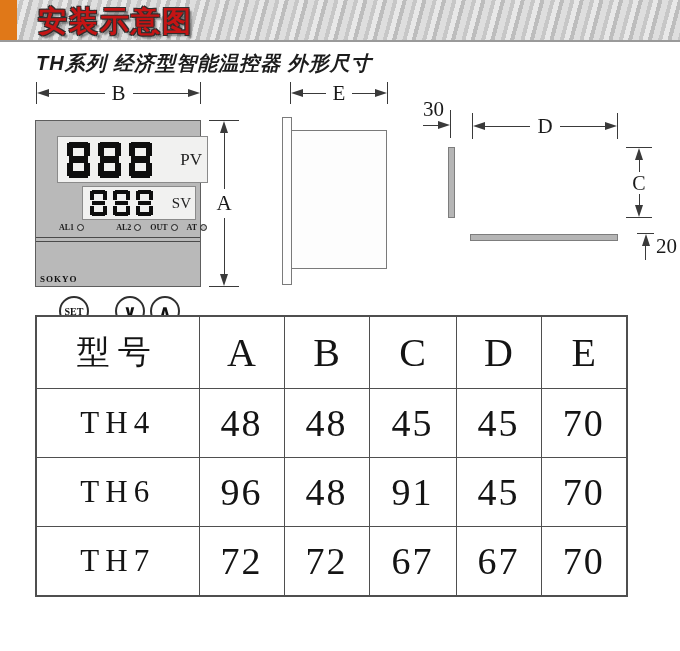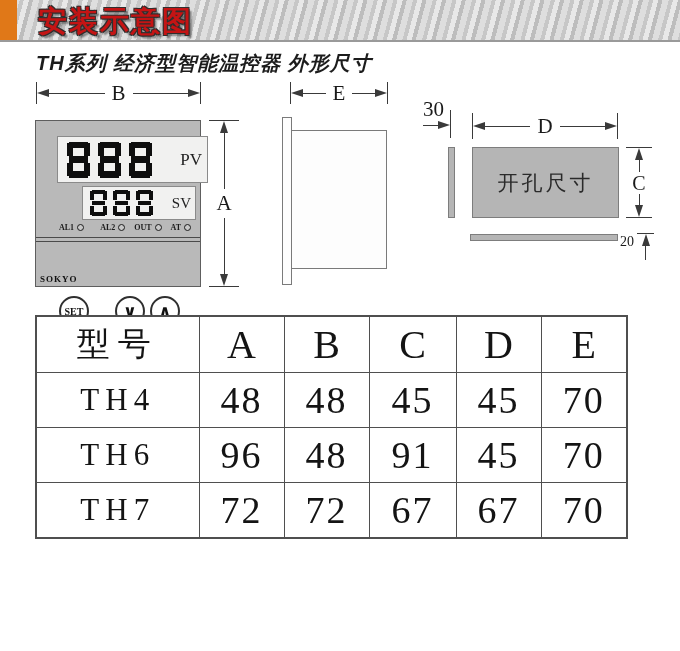--- a/index.html
+++ b/index.html
@@ -49,21 +49,21 @@
   .sv-box .seg-digit{width:17px;height:26px;}
   .seg{position:absolute;background:#0e0e0e;}
   .seg.h{left:2px;right:2px;height:17%;}
   .seg.t{top:0;} .seg.m{top:41.5%;} .seg.b{bottom:0;}
   .seg.v{width:26%;height:35%;}
   .seg.tl{left:0;top:4%;} .seg.tr{right:0;top:4%;}
   .seg.bl{left:0;bottom:4%;} .seg.br{right:0;bottom:4%;}
   .indicators{position:absolute;left:23px;top:102px;width:132px;display:flex;align-items:center;}
   .ind-item{display:flex;align-items:center;font-weight:bold;font-size:8px;color:#1c1c1c;letter-spacing:0;}
   .ind-item + .ind-item{margin-left:9px;}
-  .ind-item:nth-child(2){margin-left:16px;}
+  .ind-item:nth-child(2){margin-left:32px;}
   .ind-dot{display:inline-block;width:5px;height:5px;border:1px solid #1c1c1c;border-radius:50%;margin-left:3px;background:#c8c8c8;}
   .panel-divider{position:absolute;left:0;right:0;top:116px;height:3px;border-top:1px solid #4a4a4a;border-bottom:1px solid #4a4a4a;}
   .pbtn{position:absolute;width:30px;height:30px;border:2px solid #2f2f2f;border-radius:50%;
     box-sizing:border-box;display:flex;align-items:center;justify-content:center;color:#111;background:transparent;margin-top:48px;}
   .btn-set{left:23px;top:127px;font-size:10px;font-weight:bold;letter-spacing:0;}
   .btn-down,.btn-up{font-family:"DejaVu Sans",sans-serif;font-size:17px;font-weight:bold;line-height:1;}
   .btn-down{left:79px;top:127px;}
   .btn-up{left:114px;top:127px;}
   .brand{position:absolute;left:4px;bottom:2px;font-size:9px;font-weight:bold;letter-spacing:1px;color:#111;}
 
@@ -78,27 +78,27 @@
   .cut-bar-v{left:448px;top:147px;width:7px;height:71px;}
   .cut-rect{left:472px;top:147px;width:147px;height:71px;display:flex;align-items:center;justify-content:center;}
   .cut-rect-label{font-family:"Liberation Sans",sans-serif;font-size:21px;color:#2a2a2a;letter-spacing:3px;}
   .cut-bar-h{left:470px;top:234px;width:148px;height:7px;}
   .label-30{position:absolute;left:423px;top:97px;font-size:21px;color:#1a1a1a;}
   .leader-30{position:absolute;left:423px;top:121px;width:27px;display:flex;align-items:center;}
   .tick-v-30{position:absolute;left:450px;top:110px;width:1px;height:28px;background:#3a3a3a;}
   .dim20{position:absolute;left:637px;top:233px;width:17px;display:flex;flex-direction:column;align-items:center;}
   .dim20 .tick{width:17px;height:1px;background:#3a3a3a;}
   .dim20 .line-v{height:14px;flex:0 0 auto;}
-  .label-20{position:absolute;left:620px;top:234px;font-size:14px;color:#1a1a1a;}
+  .label-20{position:absolute;left:656px;top:234px;font-size:21px;color:#1a1a1a;}
 
   
   table.dims{position:absolute;left:35px;top:315px;border-collapse:collapse;table-layout:fixed;
     width:591px;background:#fff;}
   table.dims td,table.dims th{border:1px solid #4f4f4f;text-align:center;vertical-align:middle;
-    padding:4px;color:#141414;font-weight:normal;}
+    padding:12px;color:#141414;font-weight:normal;}
   table.dims{border:2px solid #4f4f4f;}
   table.dims thead tr{height:52px;}
   table.dims tbody tr{height:55px;}
   .th-model{font-size:33px;letter-spacing:8px;}
   .th-dim{font-size:40px;}
   td.model{font-size:31px;letter-spacing:6px;}
   td.num{font-size:38px;letter-spacing:2px;}
 </style>
 </head>
 <body>
@@ -245,23 +245,20 @@
     <div class="tick" style="height:26px;"></div>
     <div class="ah-l"></div>
     <div class="line-h"></div>
     <div class="dim-label">D</div>
     <div class="line-h"></div>
     <div class="ah-r"></div>
     <div class="tick" style="height:26px;"></div>
   </div>
 
   <div class="gray-shape cut-bar-v"></div>
-  <div class="gray-shape cut-rect">
-    <div class="cut-rect-label">开孔尺寸</div>
-  </div>
 
   <div class="vdim" style="left:626px;top:147px;width:26px;height:71px;">
     <div class="tick" style="width:26px;"></div>
     <div class="ah-u"></div>
     <div class="line-v"></div>
     <div class="dim-label" style="padding:1px 0;font-size:20px;">C</div>
     <div class="line-v"></div>
     <div class="ah-d"></div>
     <div class="tick" style="width:26px;"></div>
   </div>

